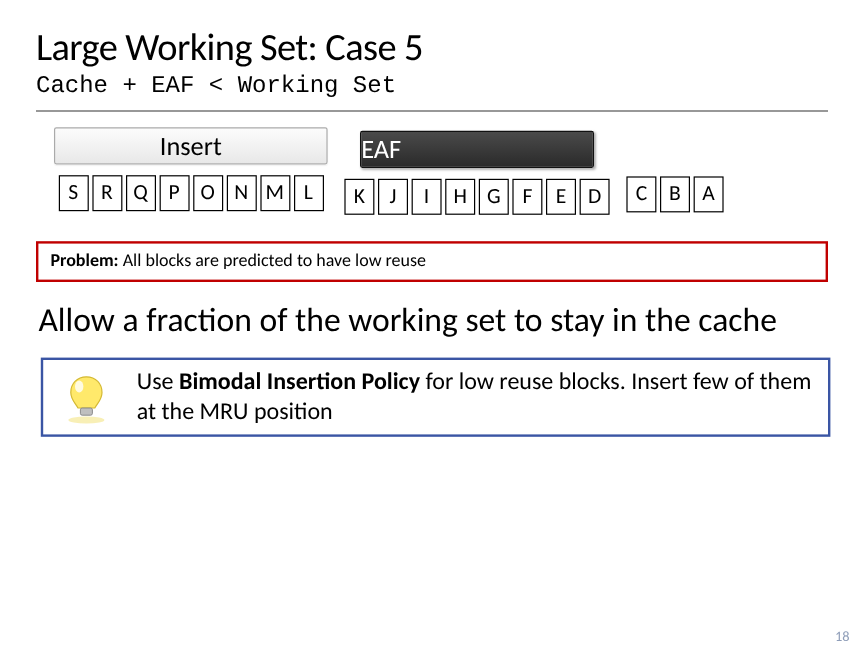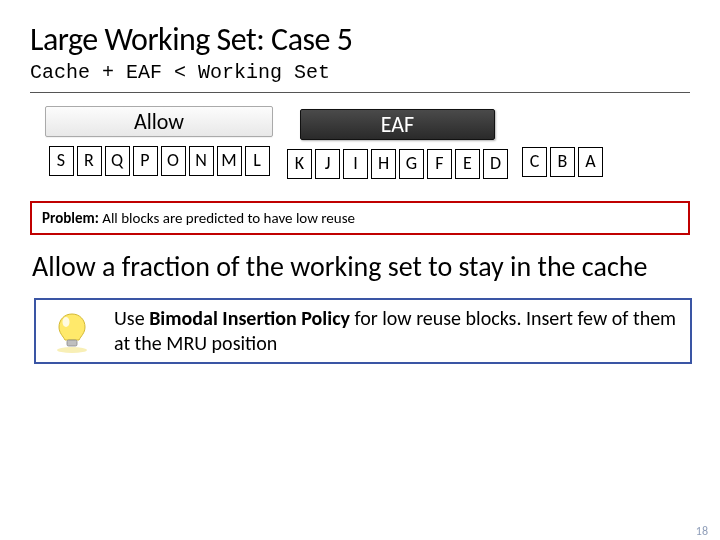--- a/index.html
+++ b/index.html
@@ -50,21 +50,20 @@
     box-shadow: 0 1px 1px rgba(0,0,0,0.06);
   }
   .eaf-label {
     font-size: 22px;
     color: #fff;
     background: linear-gradient(#4a4a4a, #2a2a2a);
     border: 1px solid #111;
     border-radius: 2px;
     padding: 1px 0;
     width: 195px;
-    text-align: center;
     margin-bottom: 9px;
     box-shadow: 1px 1px 2px rgba(0,0,0,0.3);
   }
   .eaf-wrap { margin-left: 14px; margin-top: 3px; }
   .extra-col { margin-left: 14px; margin-top: 41px; }
   .cells {
     display: flex;
     gap: 3px;
   }
   .cell {
@@ -117,21 +116,21 @@
   }
 </style>
 </head>
 <body>
 
 <h1 class="title">Large Working Set: Case 5</h1>
 <div class="subtitle">Cache + EAF &lt; Working Set</div>
 
 <div class="diagram-row">
   <div class="cache-col">
-    <div class="cache-label">Allow</div>
+    <div class="cache-label">Insert</div>
     <div class="cells" id="cache-cells">
         <div class="cell">S</div>
         <div class="cell">R</div>
         <div class="cell">Q</div>
         <div class="cell">P</div>
         <div class="cell">O</div>
         <div class="cell">N</div>
         <div class="cell">M</div>
         <div class="cell">L</div>
       </div>

